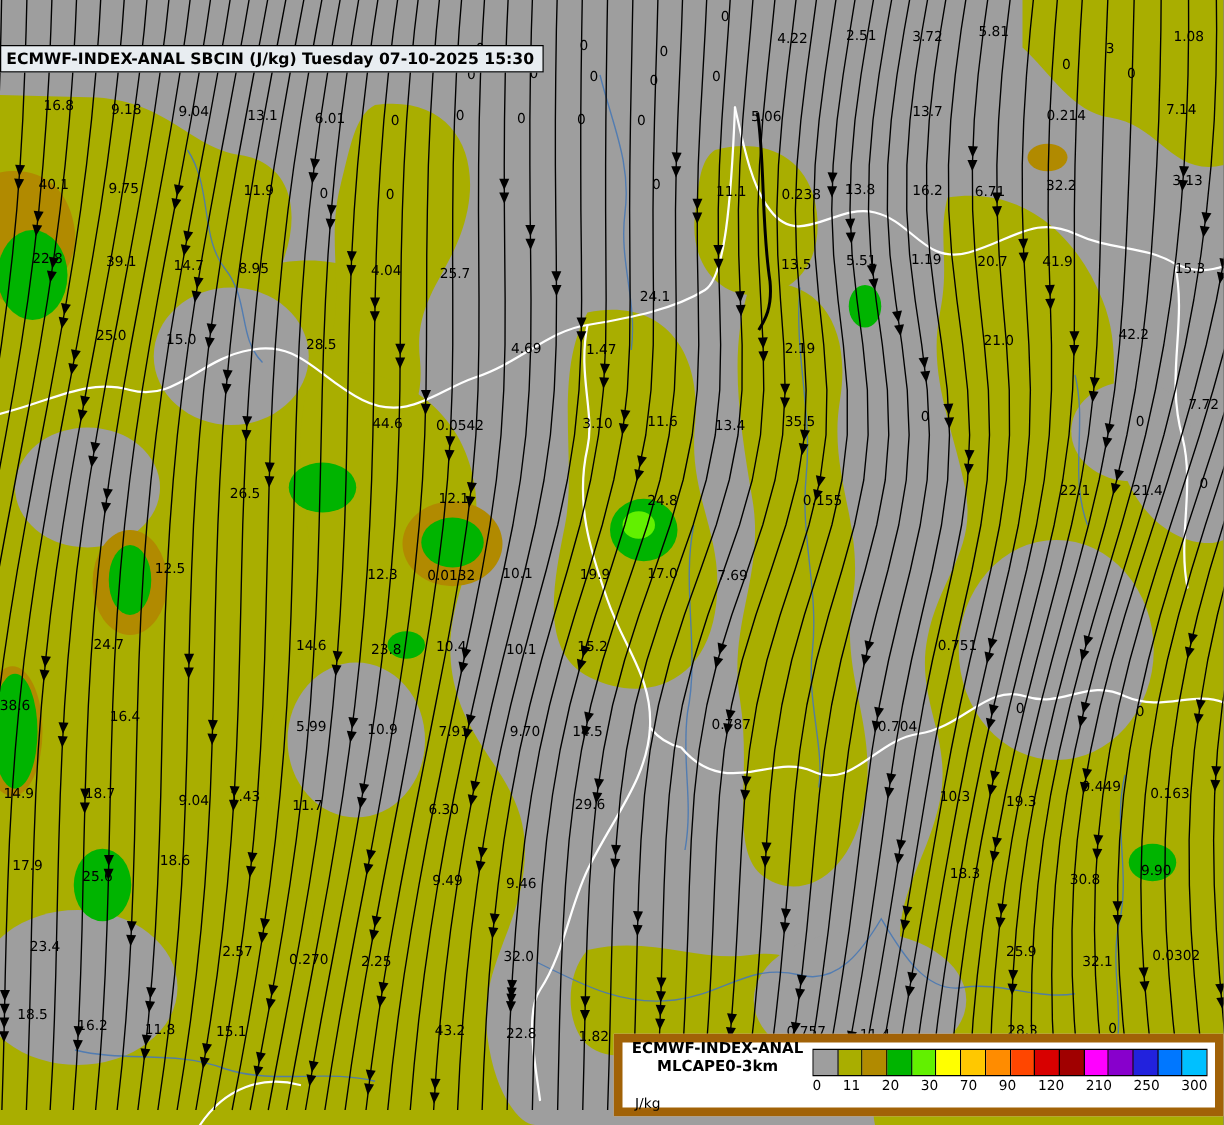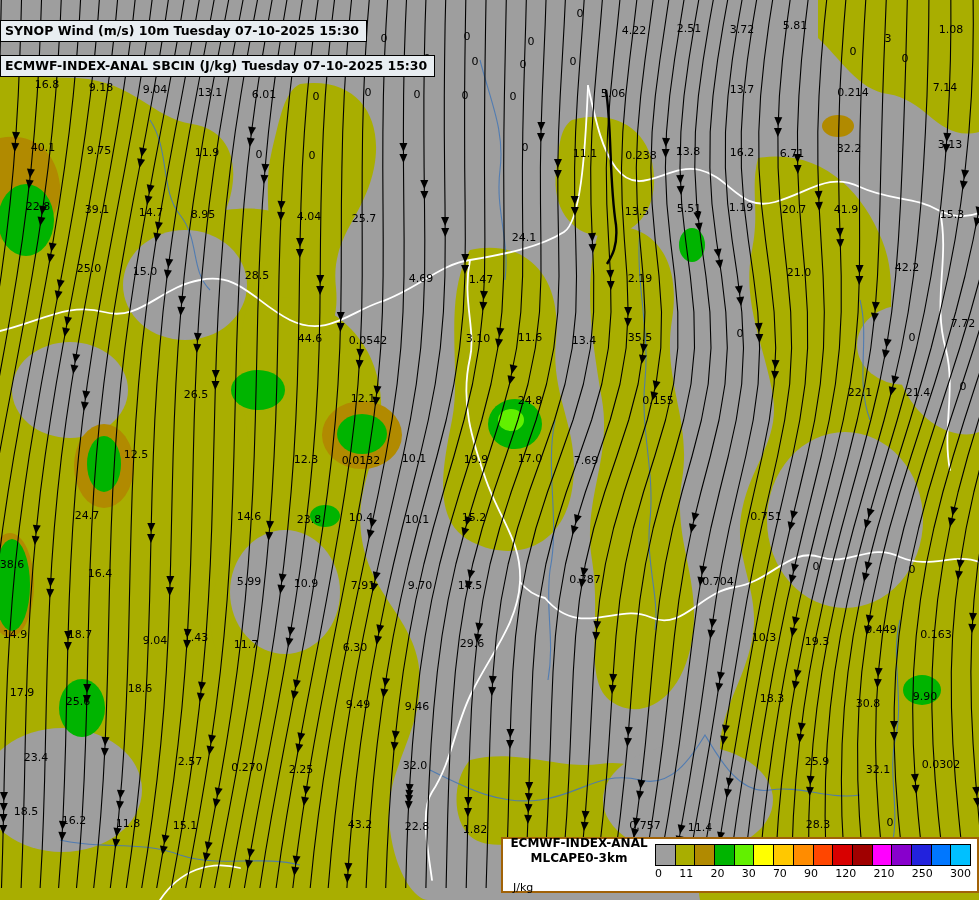--- a/index.html
+++ b/index.html
@@ -12,23 +12,23 @@
   .fill-green{fill:#00b400}
   .fill-bright{fill:#62f000}
   .border-path{stroke:#ffffff;stroke-width:1.8;fill:none;stroke-linejoin:round;stroke-linecap:round;}
   .river-path{stroke:#4878b4;stroke-width:1.1;fill:none;opacity:.9;}
   .thickline{stroke:#000;stroke-width:2.4;fill:none;}
   text.vlabel{font-family:"DejaVu Sans",sans-serif;font-size:11px;fill:#000;text-anchor:middle;}
   .title-box{position:absolute;left:0;display:inline-block;background:#e8edf1;border:1px solid #000;
              font:bold 12.5px "DejaVu Sans",sans-serif;color:#000;padding:2px 7px 3px 4px;white-space:nowrap;z-index:5;}
   #title-line-1{top:0;}
   #title-line-2{top:20px;}
-  #title-line-3{top:55px;}
+  #title-line-3{top:36px;}
   .legend{position:absolute;right:0;bottom:7px;width:474px;height:52px;background:#ffffff;
-          border:2px solid #a16207;display:flex;align-items:stretch;z-index:5;}
+          border:7px solid #a16207;display:flex;align-items:stretch;z-index:5;}
   .legend-text{width:152px;display:flex;flex-direction:column;justify-content:center;align-items:center;
                font-size:12px;font-weight:bold;color:#000;line-height:15px;}
   .legend-unit{font-size:11px;font-weight:normal;align-self:flex-start;padding-left:10px;margin-top:14px;}
   .legend-bar-wrap{flex:1;display:flex;flex-direction:column;justify-content:flex-start;padding:5px 6px 0 0;}
   .legend-bar{display:flex;height:20px;border:1px solid #000;}
   .legend-cell{flex:1;border-right:1px solid #000;}
   .legend-cell:last-child{border-right:none;}
   .legend-ticks{display:flex;justify-content:space-between;font-size:11px;color:#000;padding:1px 0 0 0;}
 </style>
 </head>
@@ -588,21 +588,20 @@
         <text x="360" y="828" class="vlabel">43.2</text>
         <text x="417" y="830" class="vlabel">22.8</text>
         <text x="475" y="833" class="vlabel">1.82</text>
         <text x="645" y="829" class="vlabel">0.757</text>
         <text x="700" y="831" class="vlabel">11.4</text>
         <text x="818" y="828" class="vlabel">28.3</text>
         <text x="890" y="826" class="vlabel">0</text>
       </g>
   </svg>
 
-  <div class="title-box" id="title-line-2">SYNOP Wind (m/s) 10m Tuesday 07-10-2025 15:30</div>
   <div class="title-box" id="title-line-3">ECMWF-INDEX-ANAL SBCIN (J/kg) Tuesday 07-10-2025 15:30</div>
 
   <div class="legend">
     <div class="legend-text">
       <span>ECMWF-INDEX-ANAL</span>
       <span>MLCAPE0-3km</span>
       <span class="legend-unit">J/kg</span>
     </div>
     <div class="legend-bar-wrap">
       <div class="legend-bar" id="legend-cells">

